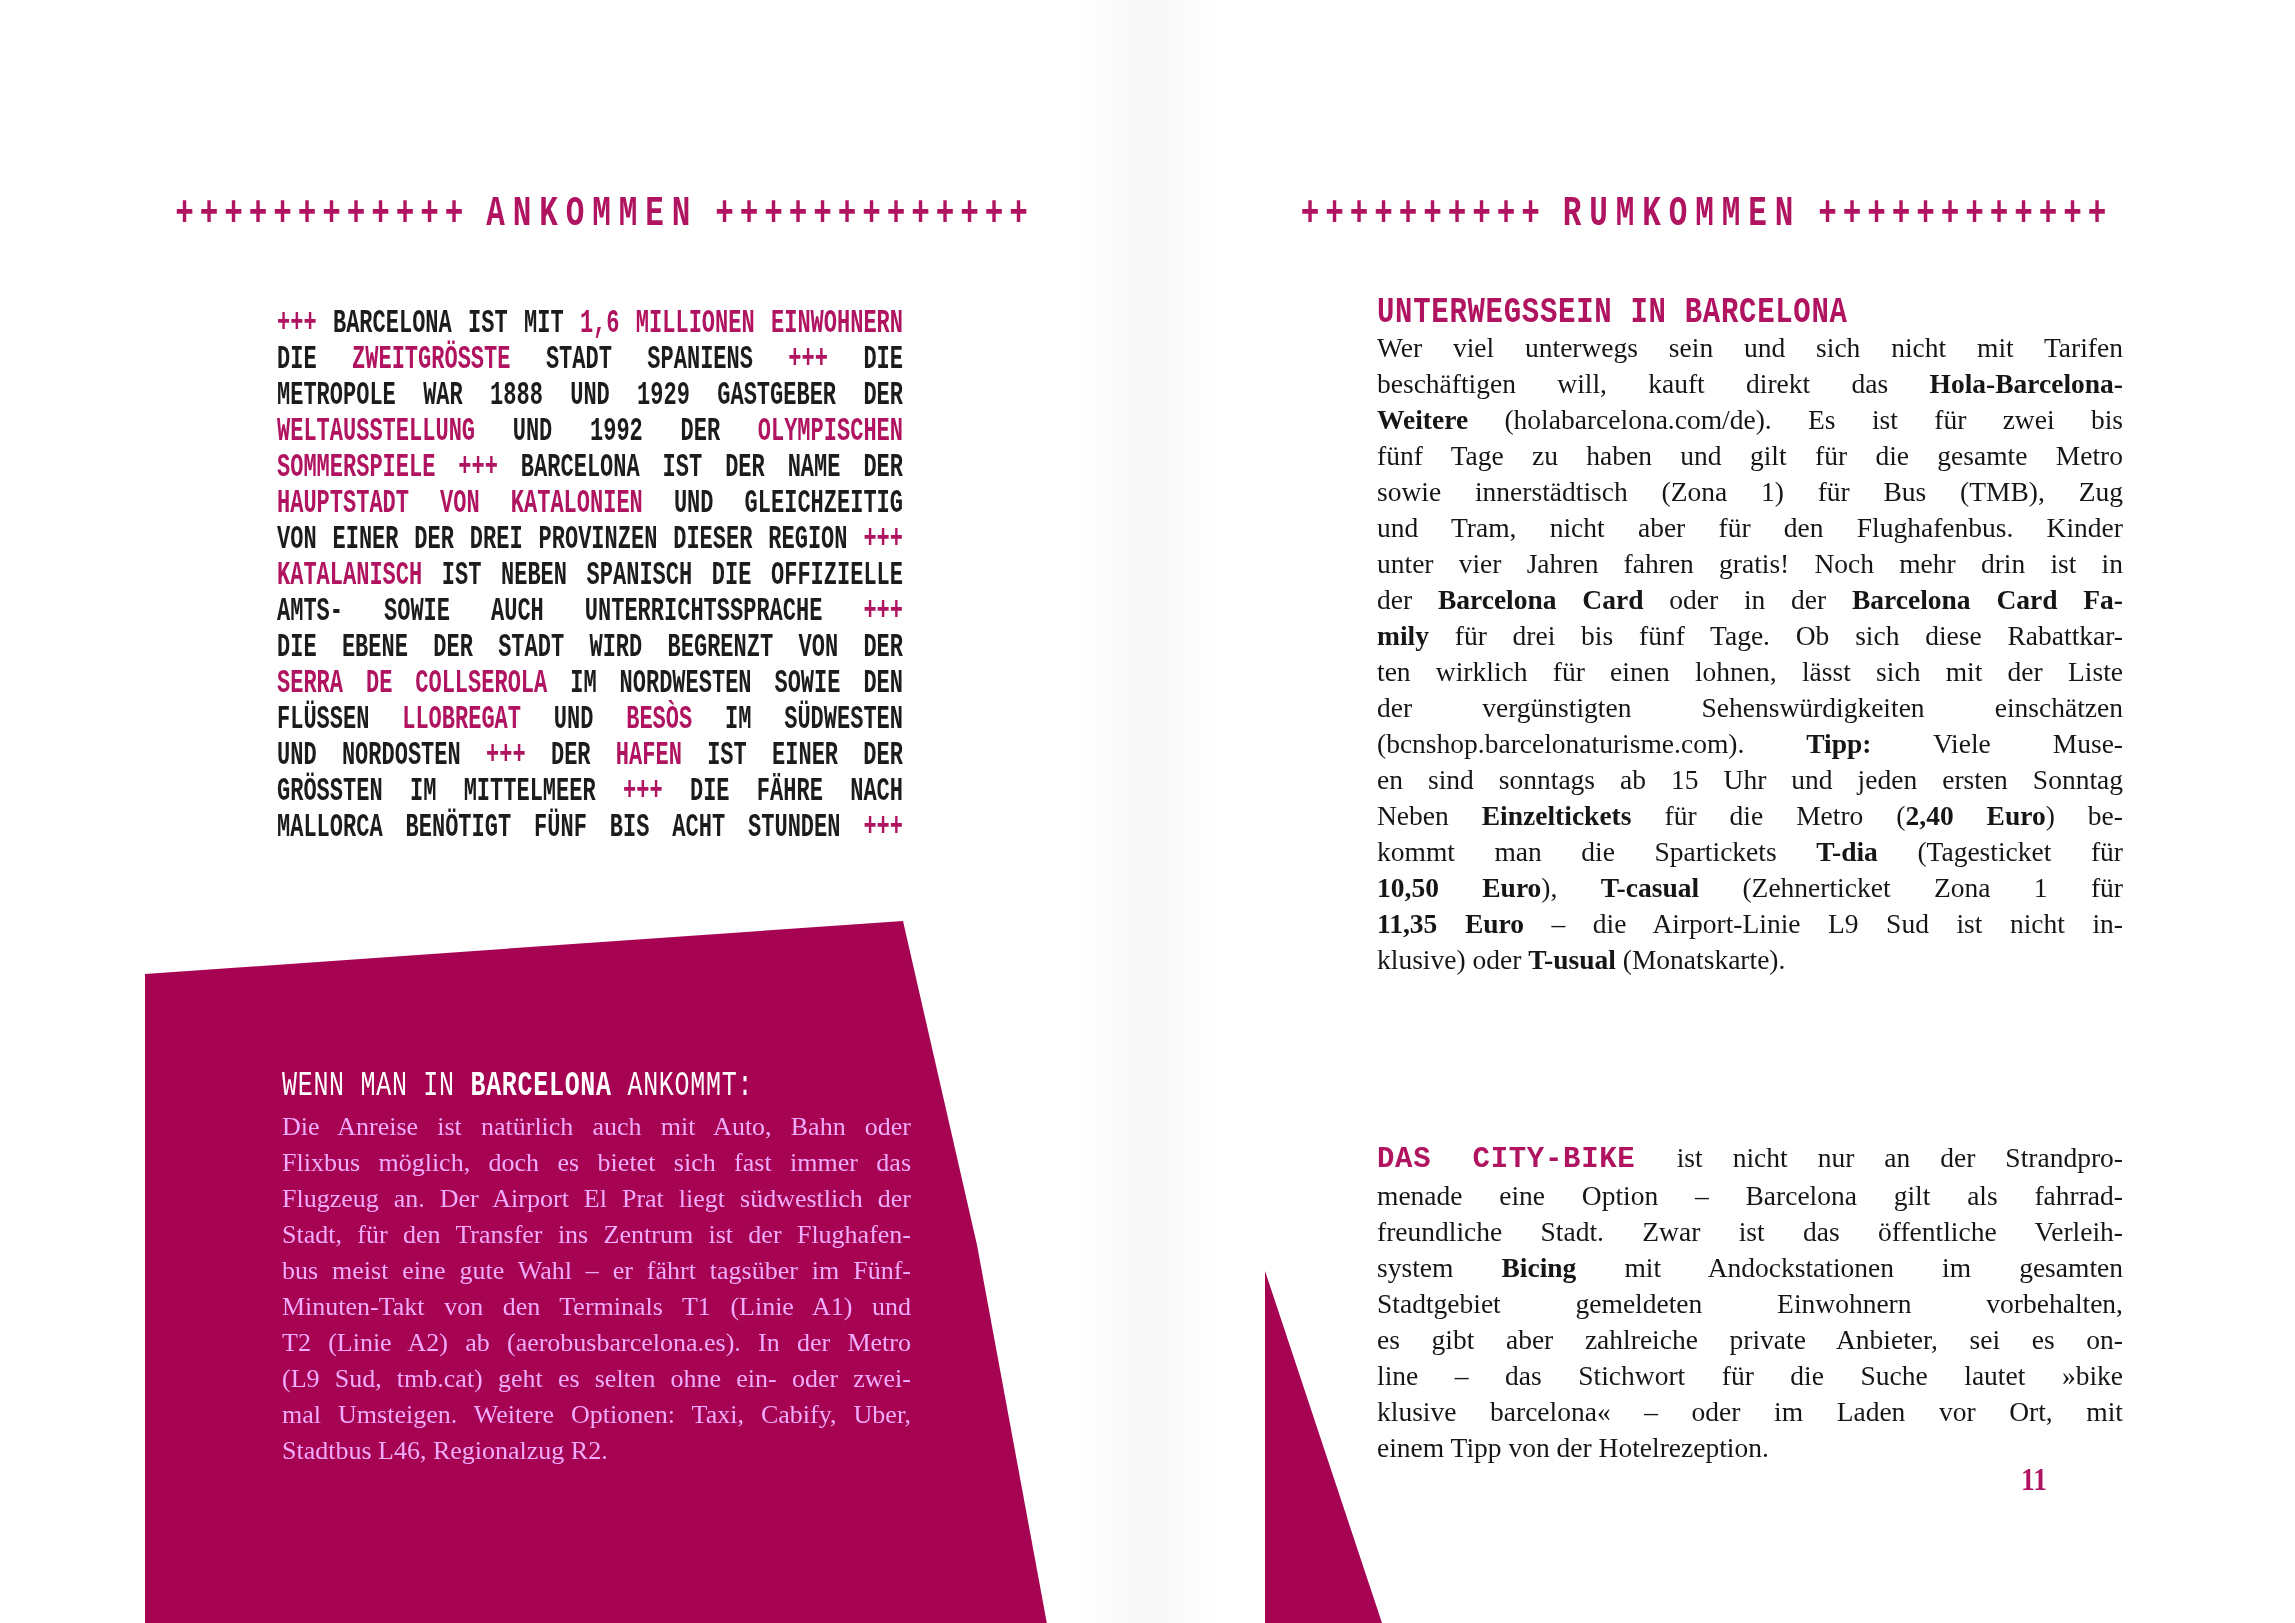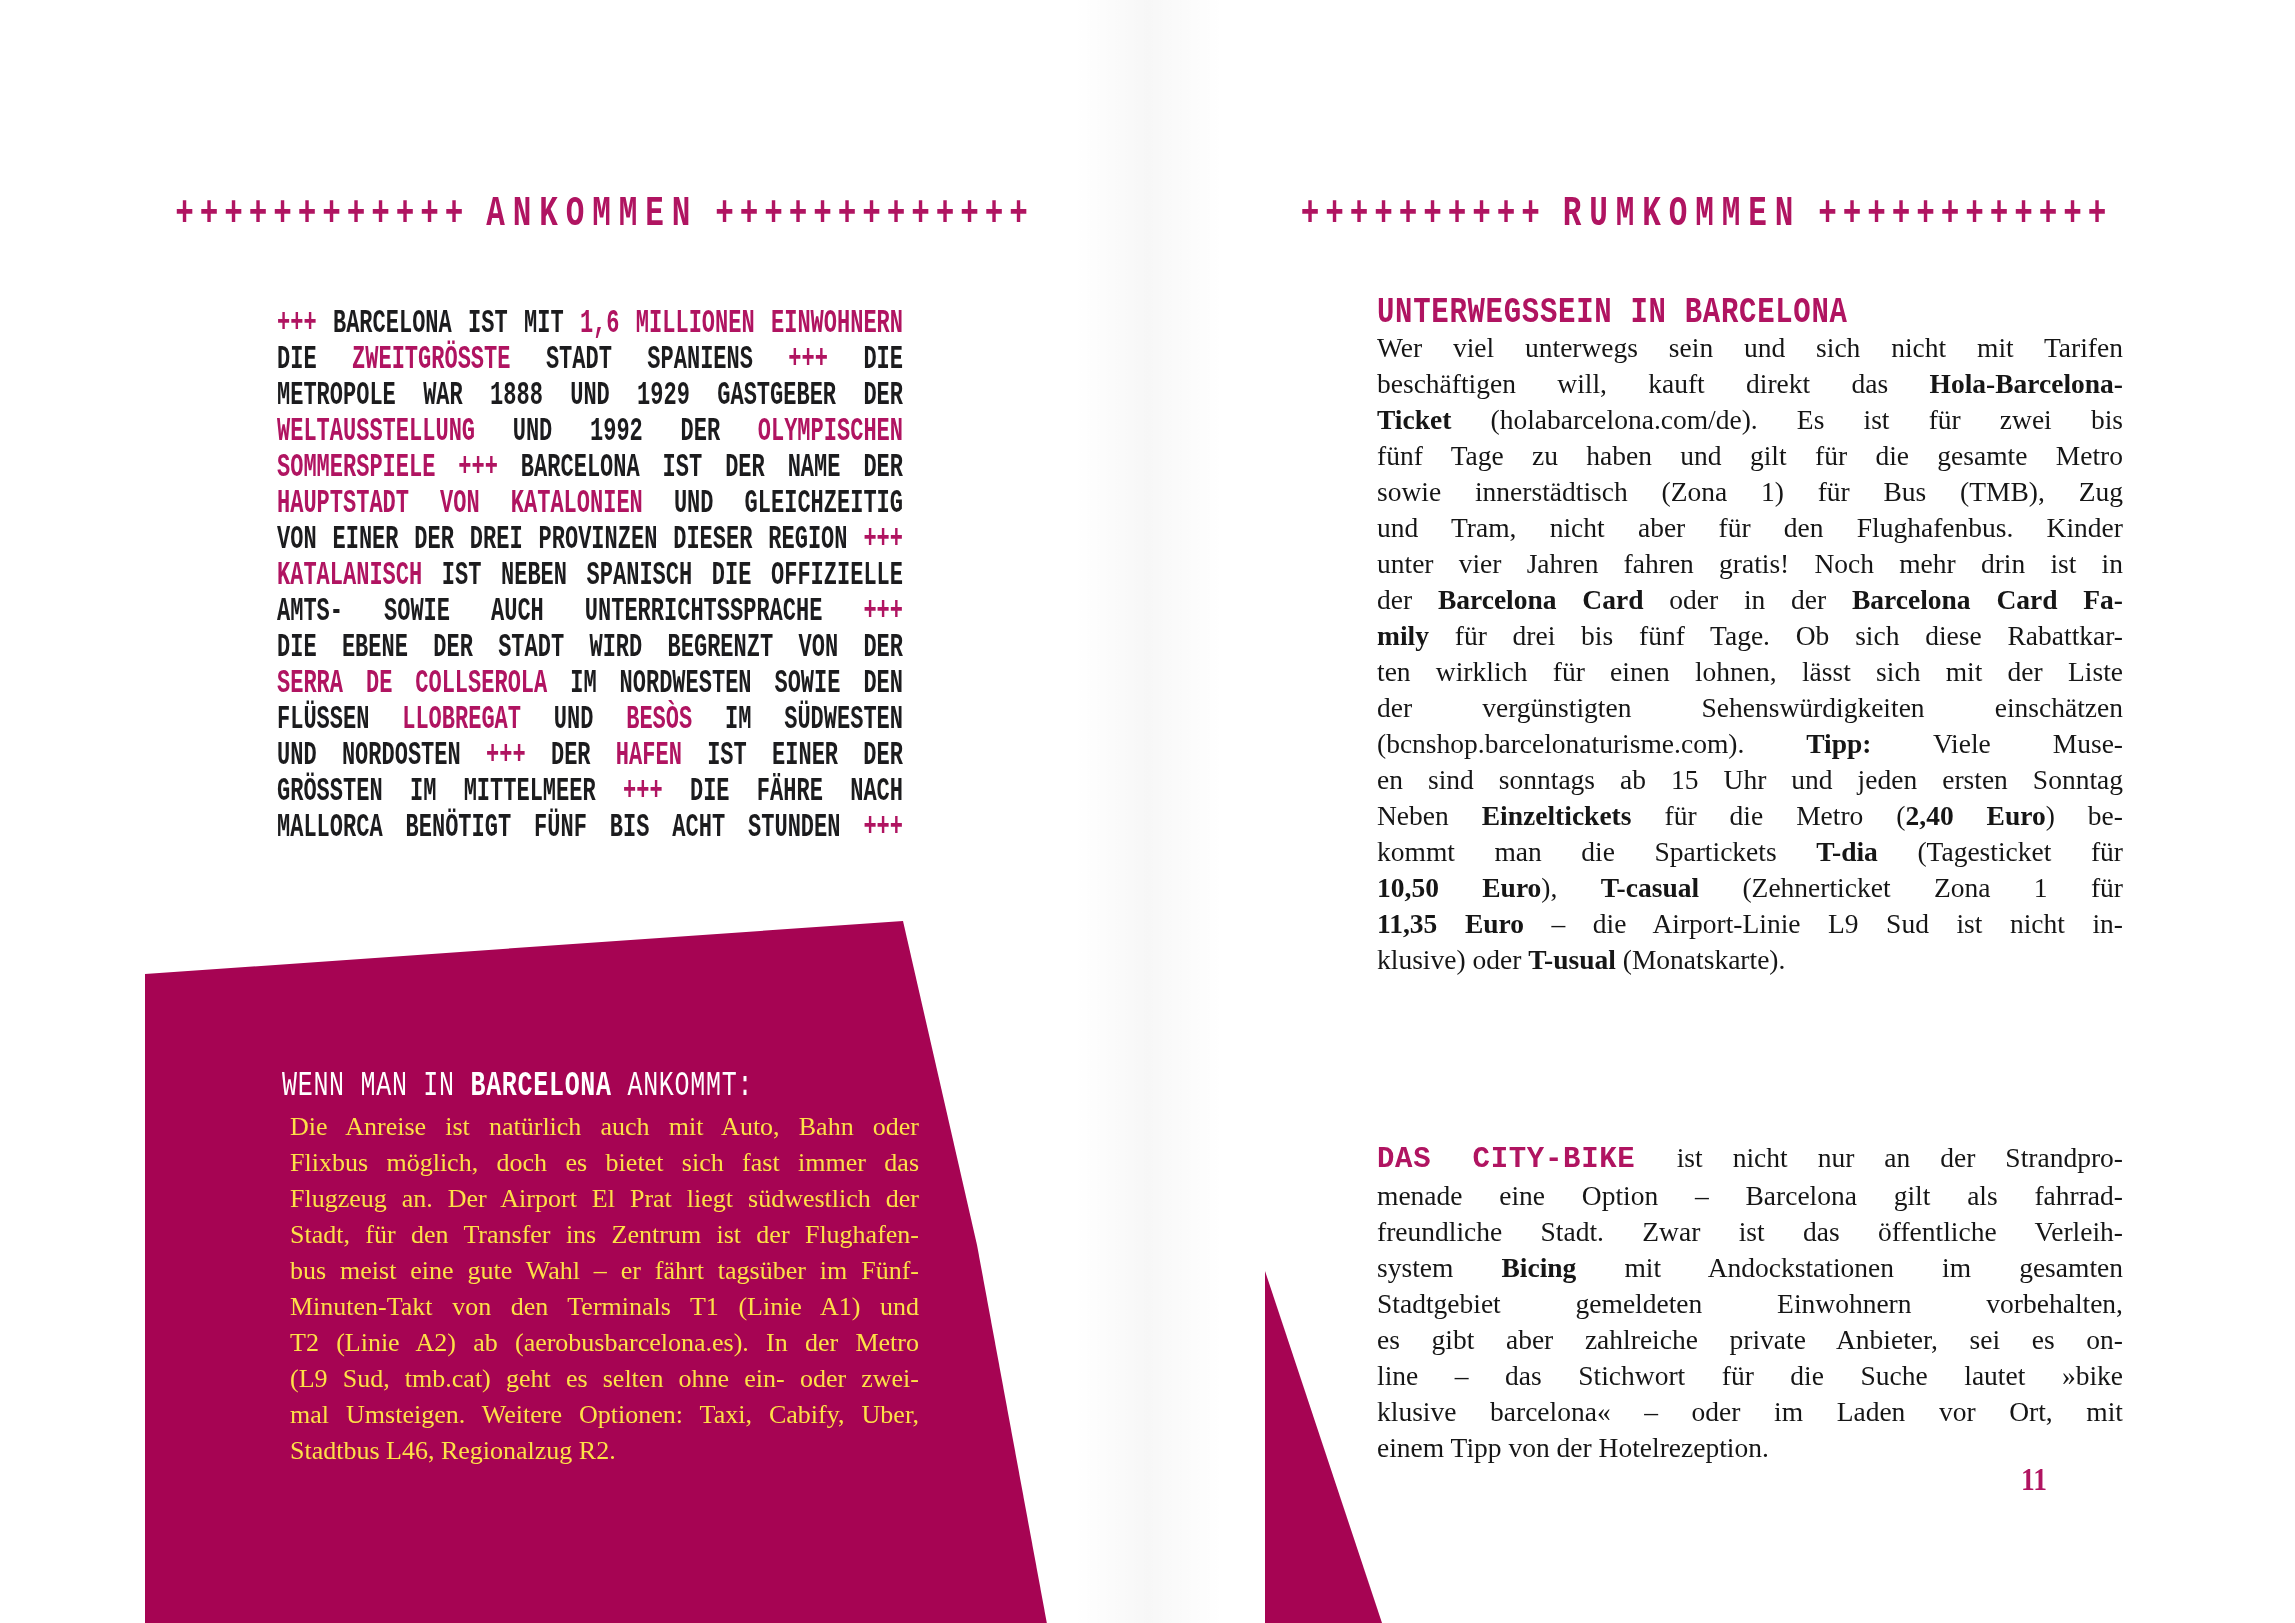--- a/index.html
+++ b/index.html
@@ -49,21 +49,21 @@
     left:1265px; top:1271px; width:117px; height:352px; background:var(--box);
     clip-path:polygon(0 0, 117px 352px, 0 352px);
   }
 
   .box-heading {
     left:137px; top:152px; color:#fff; font-size:25px; line-height:1.15em;
     letter-spacing:0.7px; font-weight:400; transform:scaleY(1.4); white-space:nowrap;
   }
   .box-heading .b { font-weight:700; }
   .box-body {
-    left:145px; top:188px; width:629px; color:#fde047;
+    left:137px; top:188px; width:629px; color:#f0abfc;
     font-size:26px; line-height:36px;
   }
 
   .sec-heading {
     color:var(--accent); font-weight:700; font-size:29px; line-height:1em;
     letter-spacing:0.7px; transform:scaleY(1.3); white-space:nowrap;
   }
 
   .pagenum { color:var(--accent); font-weight:700; font-size:27.5px; transform:scaleY(1.15); }
 
@@ -123,21 +123,21 @@
     <span class="plus">++++++++++</span>
     <span class="ttl">RUMKOMMEN</span>
     <span class="plus">++++++++++++</span>
   </div>
 
   <div class="abs sec-heading mono stretch" style="left:1377px; top:293px;">UNTERWEGSSEIN IN BARCELONA</div>
 
   <div class="abs body-serif" style="left:1377px; top:330px; width:746px;">
       <div class="ln"><span>Wer viel unterwegs sein und sich nicht mit Tarifen</span></div>
       <div class="ln"><span>beschäftigen will, kauft direkt das </span><span class="b">Hola-Barcelona-</span></div>
-      <div class="ln"><span class="b">Ticket</span><span> (holabarcelona.com/de). Es ist für zwei bis</span></div>
+      <div class="ln"><span class="b">Weitere</span><span> (holabarcelona.com/de). Es ist für zwei bis</span></div>
       <div class="ln"><span>fünf Tage zu haben und gilt für die gesamte Metro</span></div>
       <div class="ln"><span>sowie innerstädtisch (Zona 1) für Bus (TMB), Zug</span></div>
       <div class="ln"><span>und Tram, nicht aber für den Flughafenbus. Kinder</span></div>
       <div class="ln"><span>unter vier Jahren fahren gratis! Noch mehr drin ist in</span></div>
       <div class="ln"><span>der </span><span class="b">Barcelona Card</span><span> oder in der </span><span class="b">Barcelona Card Fa-</span></div>
       <div class="ln"><span class="b">mily</span><span> für drei bis fünf Tage. Ob sich diese Rabattkar-</span></div>
       <div class="ln"><span>ten wirklich für einen lohnen, lässt sich mit der Liste</span></div>
       <div class="ln"><span>der vergünstigten Sehenswürdigkeiten einschätzen</span></div>
       <div class="ln"><span>(bcnshop.barcelonaturisme.com). </span><span class="b">Tipp:</span><span> Viele Muse-</span></div>
       <div class="ln"><span>en sind sonntags ab 15 Uhr und jeden ersten Sonntag</span></div>

